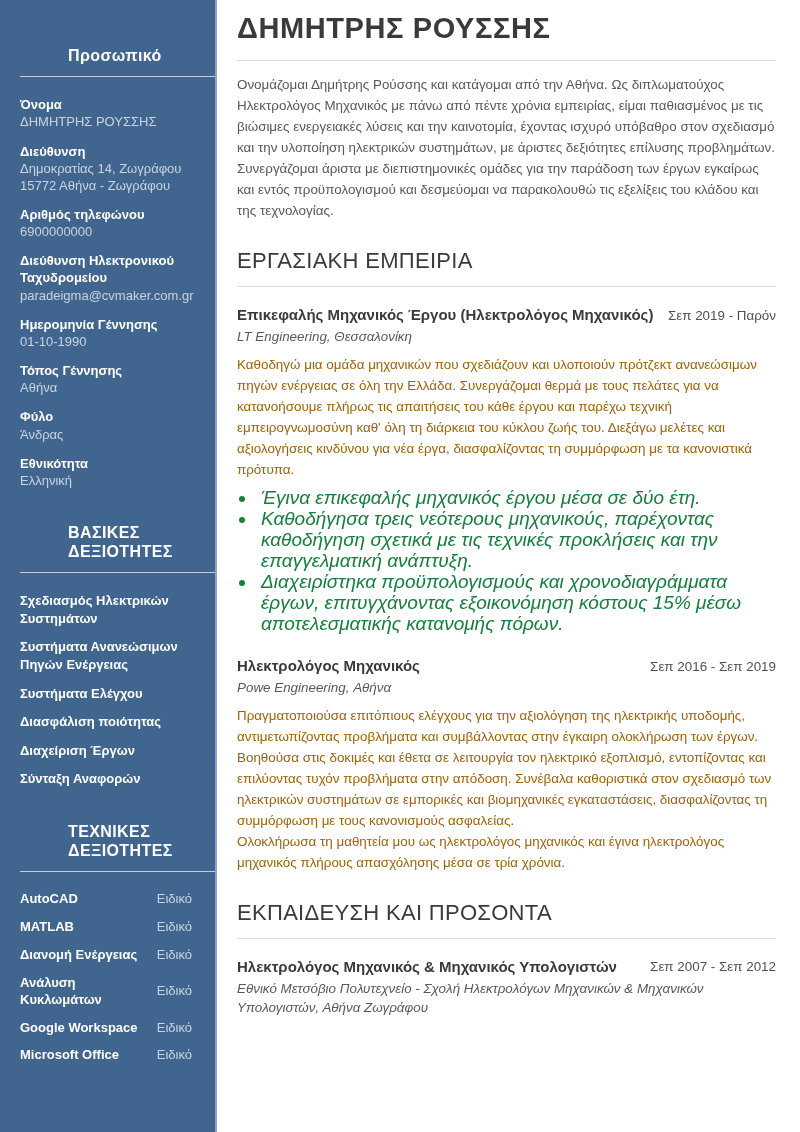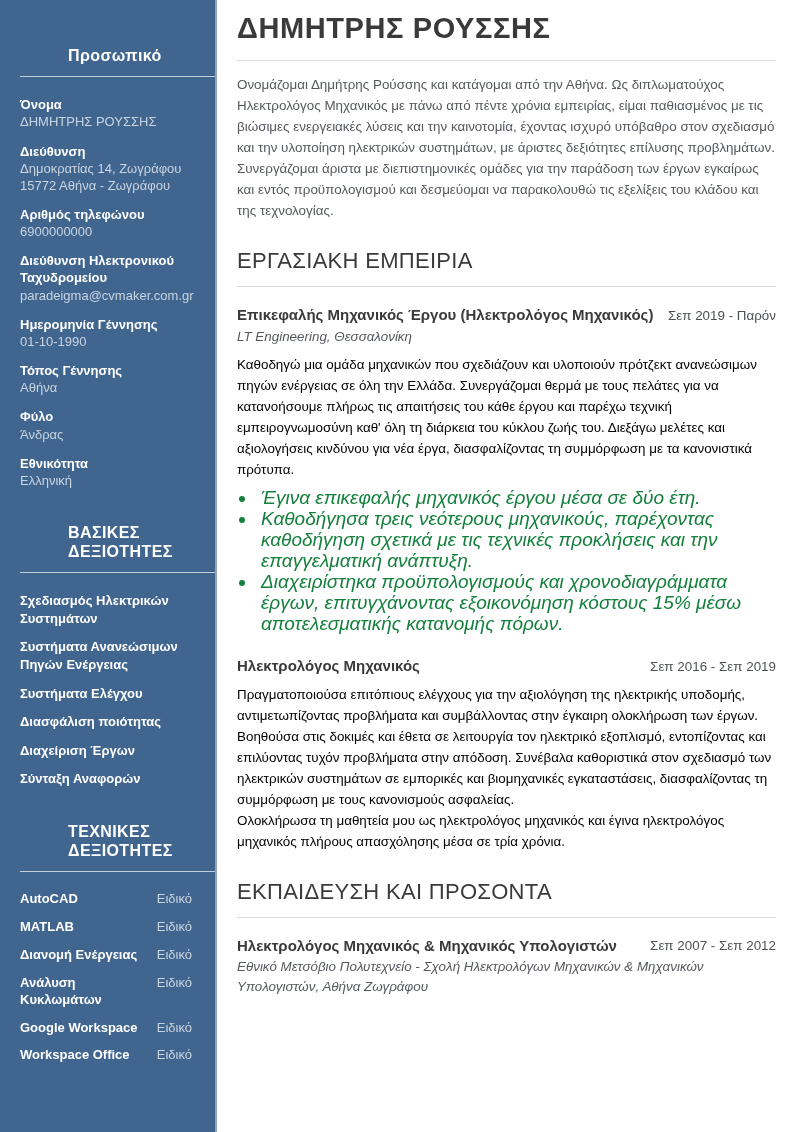--- a/index.html
+++ b/index.html
@@ -56,21 +56,21 @@
   .sb-skill {
     font-size: 13px;
     font-weight: bold;
     color: #ffffff;
     line-height: 1.35;
     margin-bottom: 11px;
   }
   .sb-row {
     display: flex;
     justify-content: space-between;
-    align-items: flex-start;
+    align-items: center;
     margin-bottom: 11px;
   }
   .sb-row-name {
     font-size: 13px;
     font-weight: bold;
     color: #ffffff;
     line-height: 1.3;
   }
   .sb-row-level {
     font-size: 13px;
@@ -136,21 +136,21 @@
   .entry-subtitle {
     font-size: 13.4px;
     font-style: italic;
     color: #55595e;
     line-height: 1.45;
     margin-top: 2px;
   }
   .entry-para {
     font-size: 13.4px;
     line-height: 21px;
-    color: #000000;
+    color: #a16207;
     margin-top: 8px;
   }
   .entry-para + .entry-para { margin-top: 0; }
   .bullets {
     margin: 7px 0 0 8px;
     padding-left: 12px;
   }
   .bullets li {
     font-size: 19px;
     line-height: 21px;
@@ -233,21 +233,21 @@
       </div>
       <div class="sb-row">
         <span class="sb-row-name">Ανάλυση Κυκλωμάτων</span>
         <span class="sb-row-level">Ειδικό</span>
       </div>
       <div class="sb-row">
         <span class="sb-row-name">Google Workspace</span>
         <span class="sb-row-level">Ειδικό</span>
       </div>
       <div class="sb-row">
-        <span class="sb-row-name">Workspace Office</span>
+        <span class="sb-row-name">Microsoft Office</span>
         <span class="sb-row-level">Ειδικό</span>
       </div>
     </section>
 
 
   </aside>
 
   <main class="main">
 
     <h1 class="cv-name">ΔΗΜΗΤΡΗΣ ΡΟΥΣΣΗΣ</h1>
@@ -271,20 +271,21 @@
           <li>Καθοδήγησα τρεις νεότερους μηχανικούς, παρέχοντας καθοδήγηση σχετικά με τις τεχνικές προκλήσεις και την επαγγελματική ανάπτυξη.</li>
           <li>Διαχειρίστηκα προϋπολογισμούς και χρονοδιαγράμματα έργων, επιτυγχάνοντας εξοικονόμηση κόστους 15% μέσω αποτελεσματικής κατανομής πόρων.</li>
         </ul>
       </article>
 
       <article class="entry">
         <div class="entry-header">
           <h3 class="entry-title">Ηλεκτρολόγος Μηχανικός</h3>
           <span class="entry-dates">Σεπ 2016 - Σεπ 2019</span>
         </div>
+        <div class="entry-subtitle">Powe Engineering, Αθήνα</div>
         <p class="entry-para">Πραγματοποιούσα επιτόπιους ελέγχους για την αξιολόγηση της ηλεκτρικής υποδομής, αντιμετωπίζοντας προβλήματα και συμβάλλοντας στην έγκαιρη ολοκλήρωση των έργων. Βοηθούσα στις δοκιμές και έθετα σε λειτουργία τον ηλεκτρικό εξοπλισμό, εντοπίζοντας και επιλύοντας τυχόν προβλήματα στην απόδοση. Συνέβαλα καθοριστικά στον σχεδιασμό των ηλεκτρικών συστημάτων σε εμπορικές και βιομηχανικές εγκαταστάσεις, διασφαλίζοντας τη συμμόρφωση με τους κανονισμούς ασφαλείας.</p>
         <p class="entry-para">Ολοκλήρωσα τη μαθητεία μου ως ηλεκτρολόγος μηχανικός και έγινα ηλεκτρολόγος μηχανικός πλήρους απασχόλησης μέσα σε τρία χρόνια.</p>
       </article>
     </section>
 
     <section>
       <h2 class="section-heading">ΕΚΠΑΙΔΕΥΣΗ ΚΑΙ ΠΡΟΣΟΝΤΑ</h2>
       <div class="section-rule"></div>
 
       <article class="entry">

